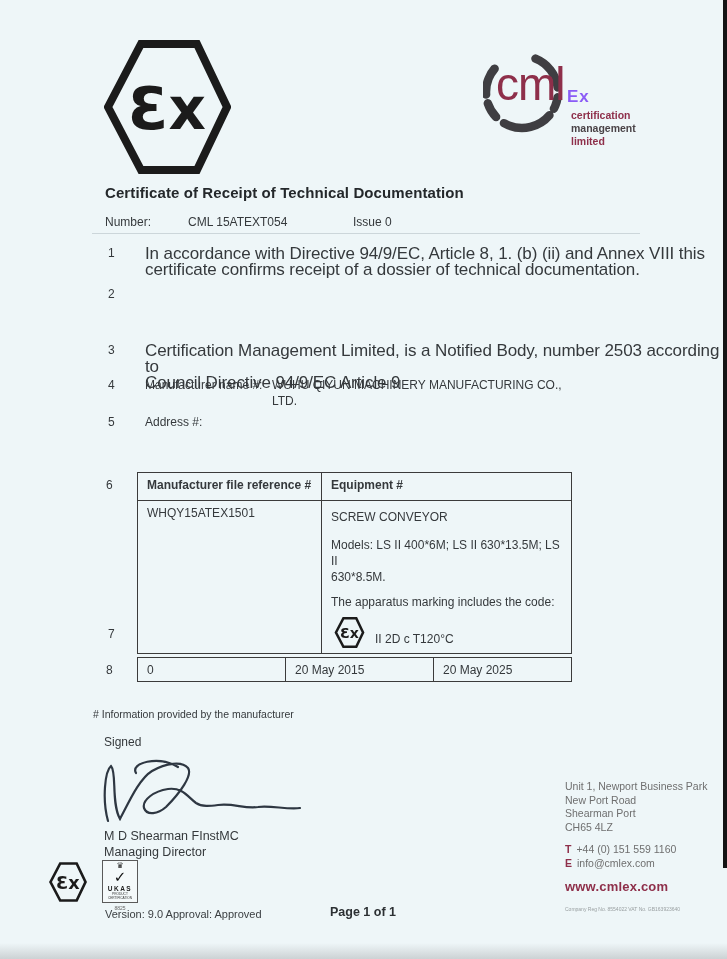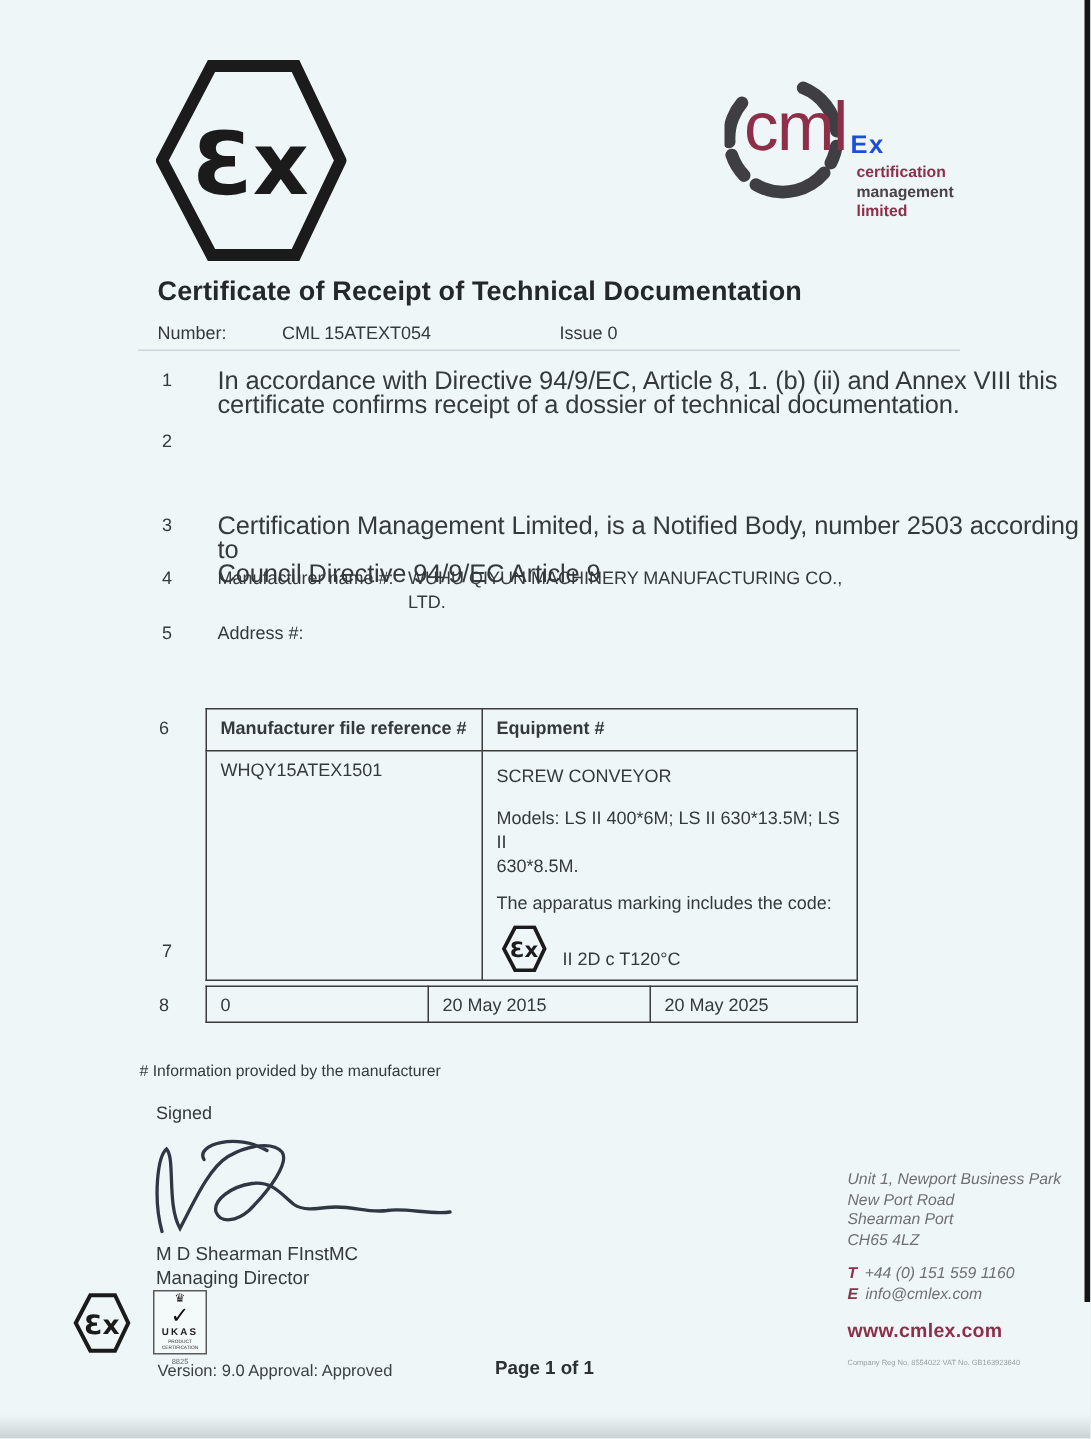--- a/index.html
+++ b/index.html
@@ -10,30 +10,30 @@
     color:#35393c;
   }
   .abs{position:absolute;}
   .pre{white-space:pre-line;}
 
   
   .atex-logo{left:104px;top:39px;}
   .cml-logo{left:483px;top:45px;width:175px;height:105px;}
   .cml-arc{position:absolute;left:0;top:0;}
   .cml-word{position:absolute;left:13px;top:16px;font-size:46px;font-weight:normal;letter-spacing:-1px;color:#8e2f4a;line-height:1;}
-  .cml-ex{position:absolute;left:84px;top:42px;font-size:17px;font-weight:bold;color:#1d4ed8;letter-spacing:1px;}
+  .cml-ex{position:absolute;left:84px;top:42px;font-size:17px;font-weight:bold;color:#8b5cf6;letter-spacing:1px;}
   .cml-sub{position:absolute;left:88px;top:64px;font-size:10.5px;font-weight:bold;line-height:12.8px;}
   .cml-sub .s0{color:#8e2f4a;}
   .cml-sub .s1{color:#4a4347;}
   .cml-sub .s2{color:#8e2f4a;}
 
-  .title{left:105px;top:184px;font-size:18px;font-weight:bold;color:#24282b;letter-spacing:.1px;}
+  .title{left:105px;top:184px;font-size:15px;font-weight:bold;color:#24282b;letter-spacing:.1px;}
   .num-label{left:105px;top:215px;font-size:12px;}
   .num-value{left:188px;top:215px;font-size:12px;}
-  .num-issue{left:373px;top:215px;font-size:12px;}
+  .num-issue{left:353px;top:215px;font-size:12px;}
   .num-rule{left:92px;top:233px;width:548px;height:1px;background:#ccd6da;}
 
   .clause-num{font-size:12px;}
   .clause-text{font-size:17px;line-height:16.2px;letter-spacing:-0.1px;white-space:pre-line;}
   .n1{left:108px;top:246px;} .t1{left:145px;top:246px;}
   .n2{left:108px;top:287px;} .t2{left:145px;top:287px;}
   .n3{left:108px;top:343px;} .t3{left:145px;top:343px;}
   .n4{left:108px;top:378px;} .l4{left:145px;top:378px;font-size:12px;}
   .v4{left:272px;top:378px;font-size:12px;line-height:15.5px;}
   .n5{left:108px;top:415px;} .l5{left:145px;top:415px;font-size:12px;}
@@ -72,21 +72,21 @@
   .ukas-check{font-size:15px;line-height:14px;font-weight:bold;color:#111;font-family:"DejaVu Sans",sans-serif;}
   .ukas-name{font-size:6.5px;font-weight:bold;letter-spacing:1.5px;color:#222;margin-top:1px;}
   .ukas-sub{font-size:3.2px;color:#333;line-height:4px;}
   .ukas-number{font-size:5px;color:#666;margin-top:2px;}
 
   .version{left:105px;top:908px;font-size:11px;color:#3c4043;}
   .pageno{left:330px;top:905px;font-size:12.5px;font-weight:bold;color:#2c3033;}
 
   
   .contact{left:565px;top:780px;font-size:10.5px;line-height:13.6px;color:#6f6f6f;width:155px;}
-  .contact .grp{margin-bottom:9px;font-style:italic;}
+  .contact .grp{margin-bottom:9px;}
   .c-line b{color:#8e2f4a;font-weight:bold;margin-right:5px;}
   .website{font-size:13px;font-weight:bold;color:#8e2f4a;letter-spacing:.2px;margin-top:2px;}
   .company-line{font-size:5px;color:#9aa0a2;margin-top:10px;white-space:nowrap;}
 
   .edge-right{right:0;top:0;width:4px;height:868px;background:#141414;}
   .bottom-shade{left:0;bottom:0;width:727px;height:16px;background:linear-gradient(#eef6f800,#ccd2d4);}
 </style>
 </head>
 <body>
 

